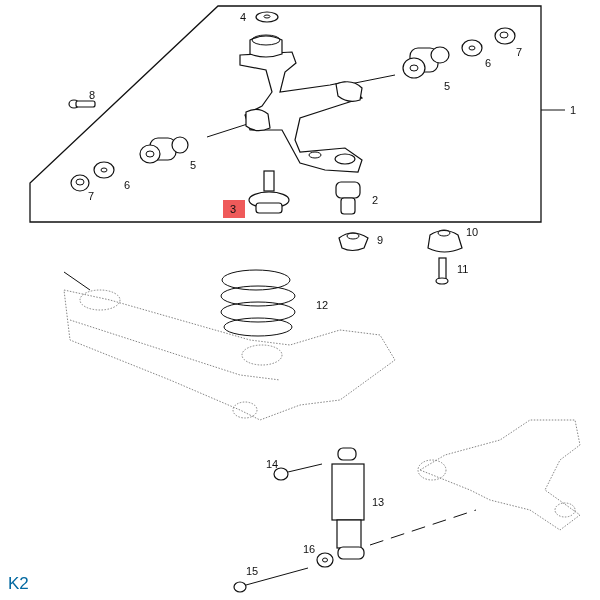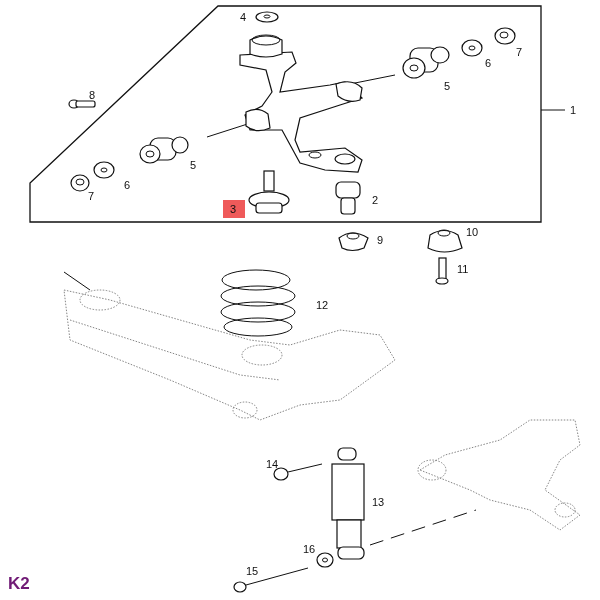--- a/index.html
+++ b/index.html
@@ -1,19 +1,19 @@
 <!DOCTYPE html>
 <html><head>
 <meta charset="utf-8">
 <style>
   html,body{margin:0;padding:0;background:#fff;}
   body{width:600px;height:600px;position:relative;overflow:hidden;font-family:"Liberation Sans",sans-serif;}
   svg{position:absolute;left:0;top:0;}
   .lbl{font-family:"Liberation Sans",sans-serif;font-size:11px;fill:#111;}
-  .k2{position:absolute;left:8px;top:574px;font-family:"Liberation Sans",sans-serif;font-weight:bold;font-size:17px;color:#701a75;}
+  .k2{position:absolute;left:8px;top:574px;font-family:"Liberation Sans",sans-serif;font-weight:normal;font-size:17px;color:#0369a1;}
   .part{fill:#fff;stroke:#111;stroke-width:1.2;}
   .thin{fill:none;stroke:#111;stroke-width:1;}
   .dot{fill:none;stroke:#777;stroke-width:0.9;stroke-dasharray:1.5 1.5;}
 </style>
 </head>
 <body>
 
 <svg width="600" height="600" viewBox="0 0 600 600">
 
   <polygon points="30,222 30,183 218,6 541,6 541,222" fill="none" stroke="#111" stroke-width="1.3"></polygon>

